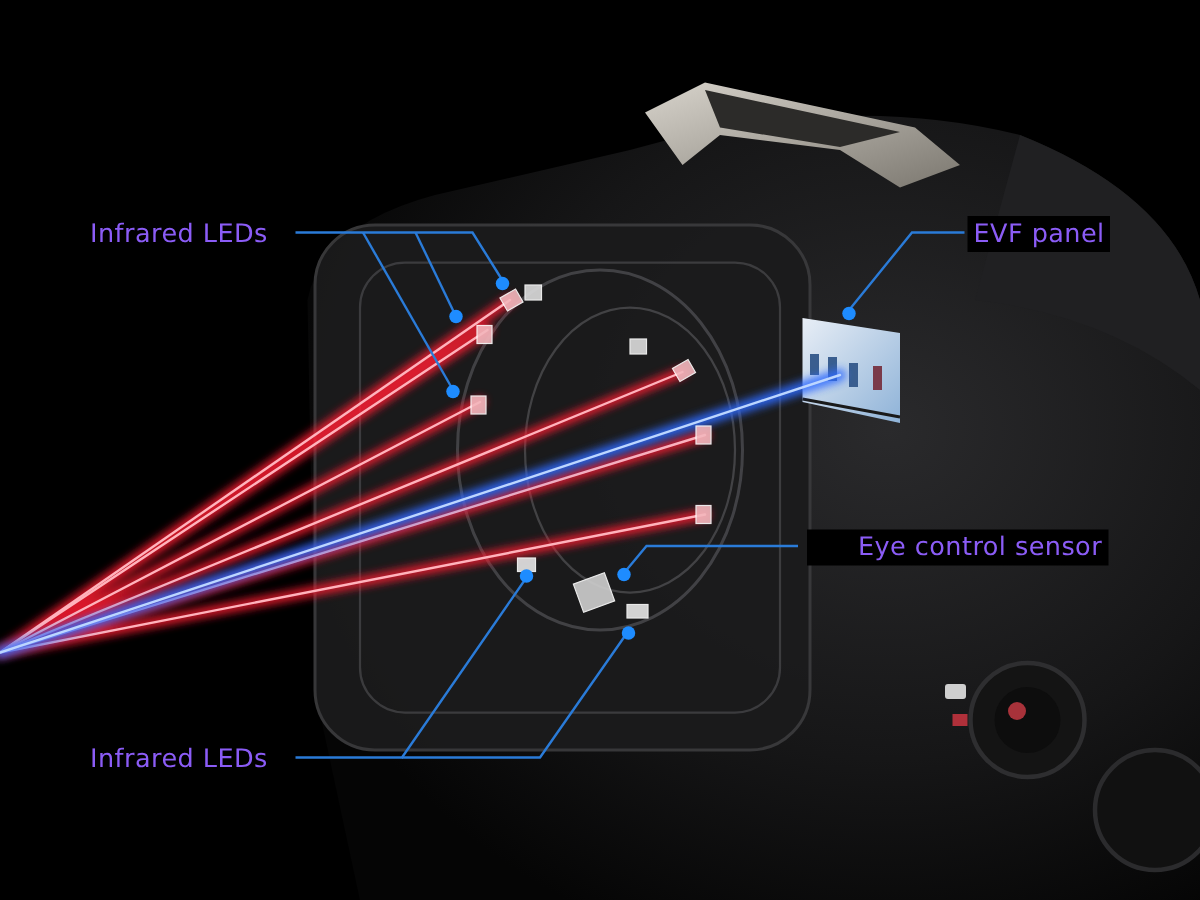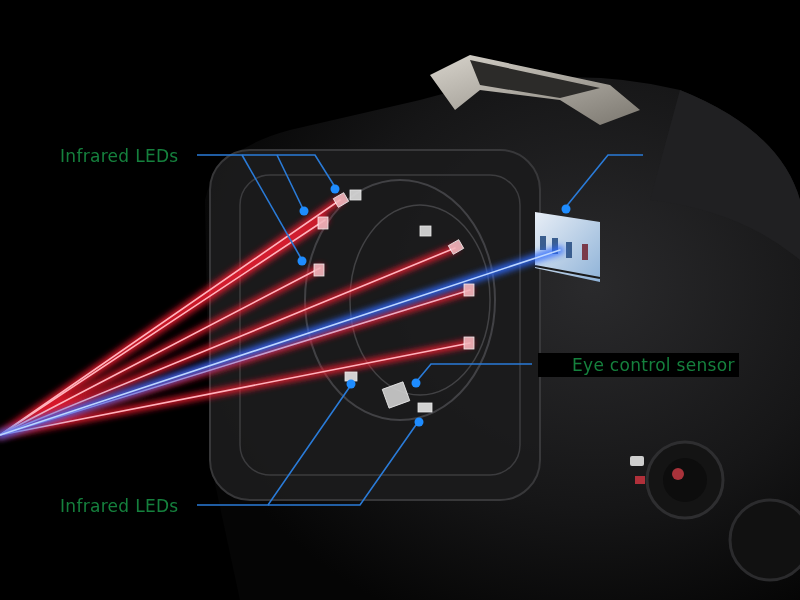--- a/index.html
+++ b/index.html
@@ -1,19 +1,19 @@
 <!DOCTYPE html>
 <html><head>
 <meta charset="utf-8">
 <style>
   html, body { margin:0; padding:0; background:#000; }
   body { width:800px; height:600px; overflow:hidden; position:relative; font-family:"DejaVu Sans", sans-serif; }
   #stage { position:absolute; left:0; top:0; width:800px; height:600px; }
   .label {
-    position:absolute; color:#15803d; font-size:17px; letter-spacing:0.3px;
+    position:absolute; color:#8b5cf6; font-size:17px; letter-spacing:0.3px;
     background:#000; padding:1px 4px; line-height:22px; white-space:nowrap;
   }
 </style>
 </head>
 <body>
 
 <div id="stage">
   <svg width="800" height="600" viewBox="0 0 800 600">
     <defs>
       <radialGradient id="bodyGrad" cx="65%" cy="40%" r="70%">
@@ -112,15 +112,16 @@
       <circle cx="304" cy="211" r="4.5"></circle>
       <circle cx="302" cy="261" r="4.5"></circle>
       <circle cx="566" cy="209" r="4.5"></circle>
       <circle cx="416" cy="383" r="4.5"></circle>
       <circle cx="351" cy="384" r="4.5"></circle>
       <circle cx="419" cy="422" r="4.5"></circle>
     </g>
   </svg>
 
   <span class="label" style="left:56px;top:144px;">Infrared LEDs</span>
+  <span class="label" style="left:645px;top:144px;">EVF panel</span>
   <span class="label" style="left:538px;top:353px;padding-left:34px;">Eye control sensor</span>
   <span class="label" style="left:56px;top:494px;">Infrared LEDs</span>
 </div>
 
 </body></html>

